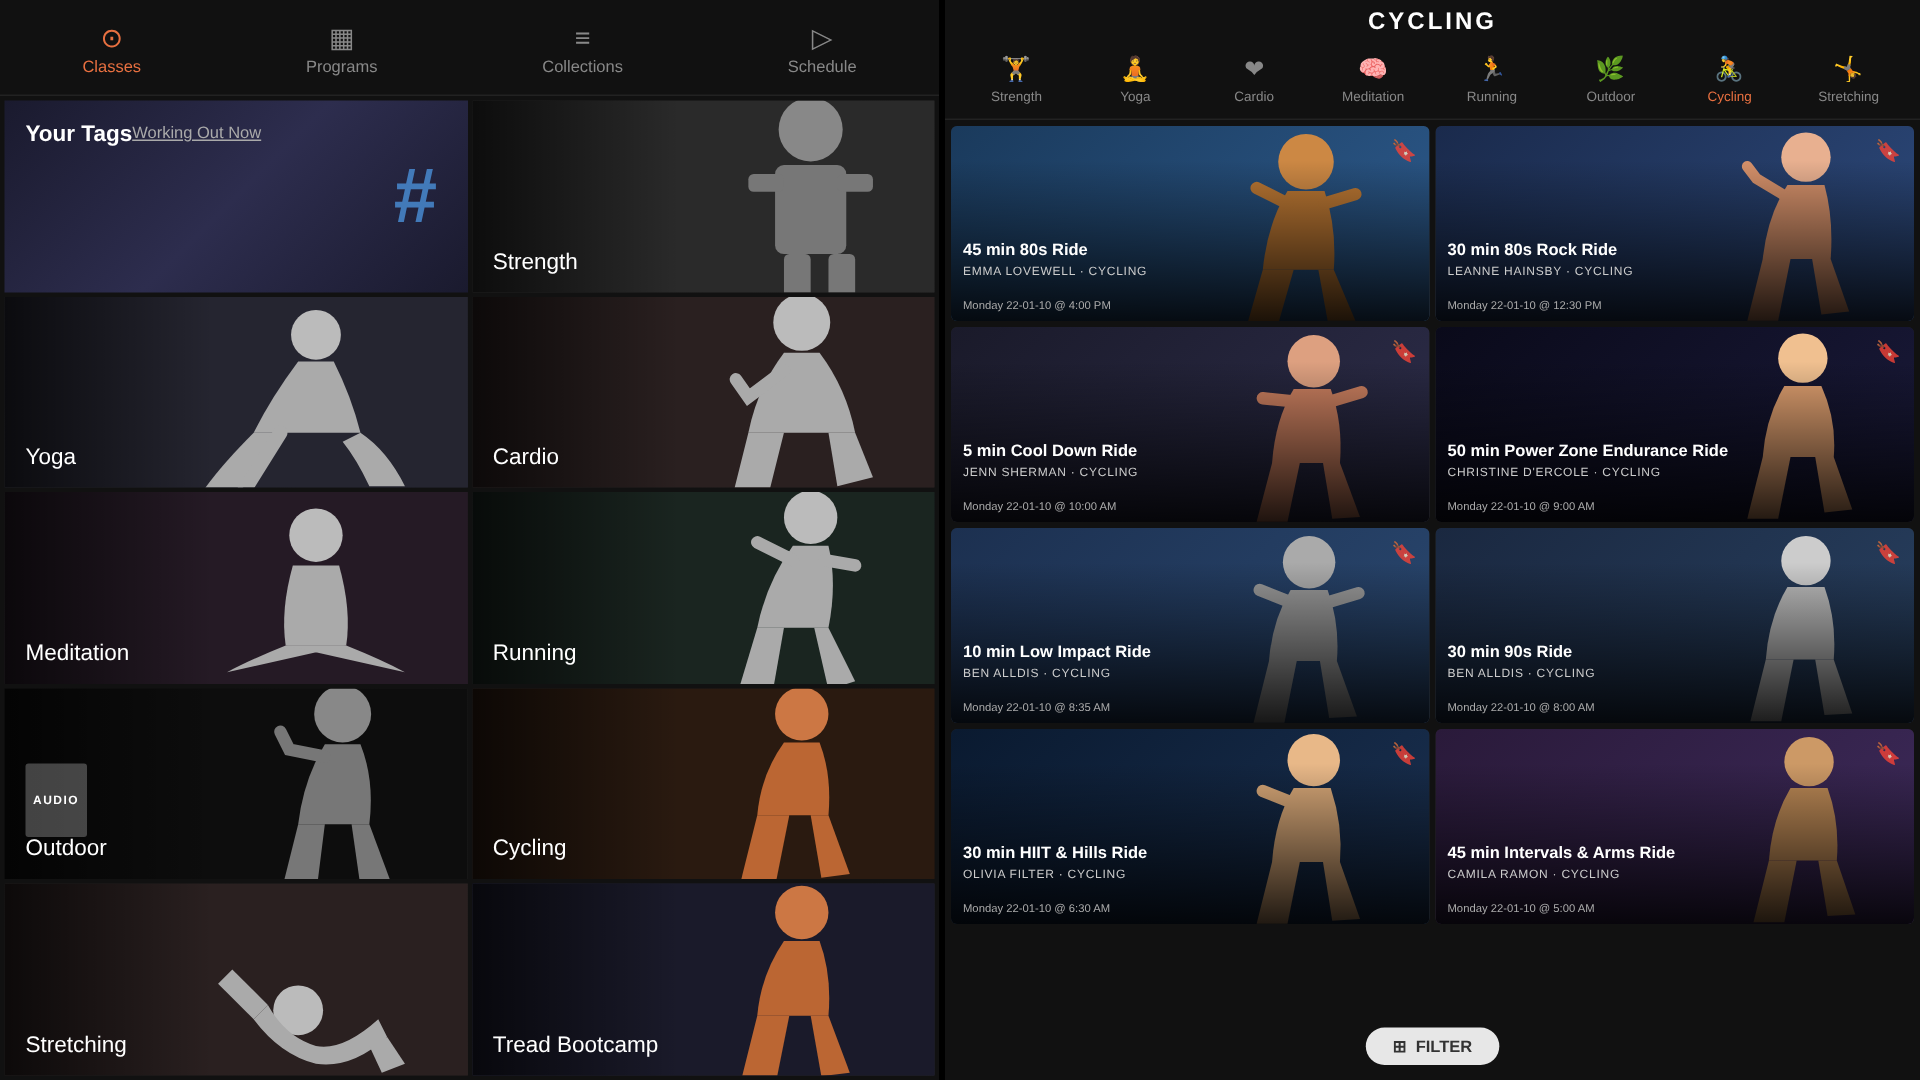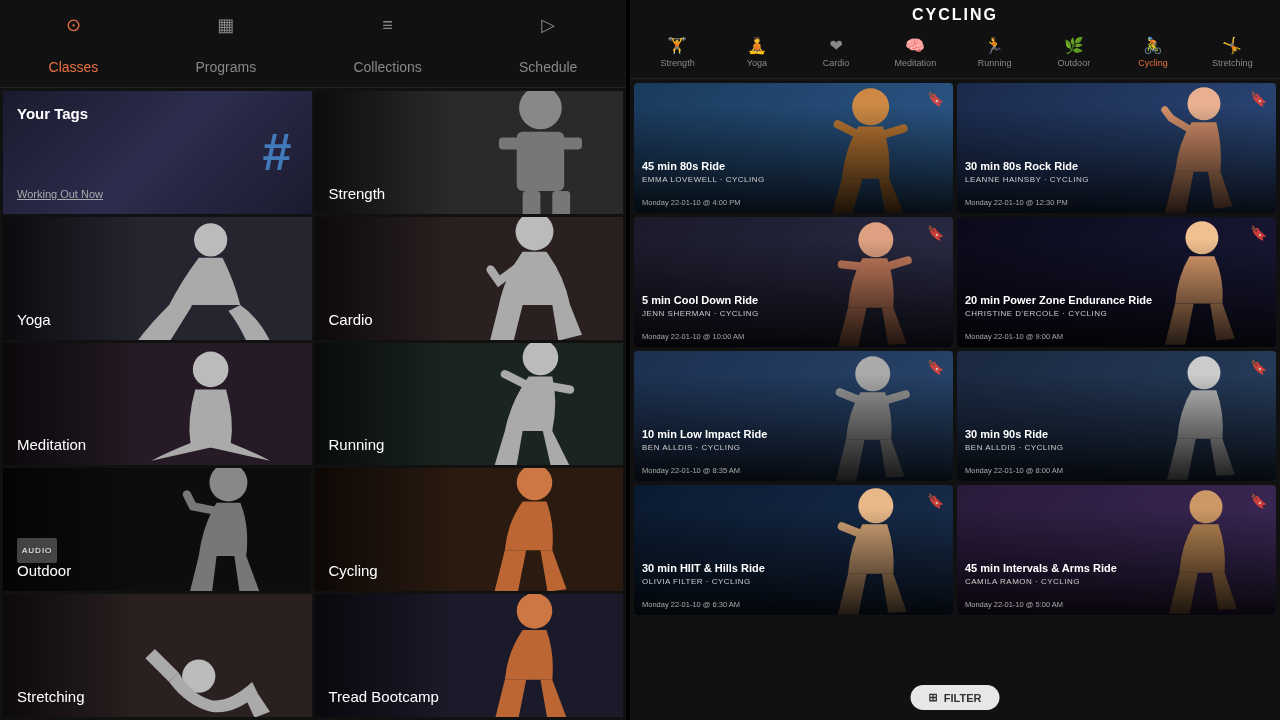--- a/index.html
+++ b/index.html
@@ -39,23 +39,22 @@
       cursor: pointer;
       padding: 4px 12px;
     }
 
     .nav-icon {
       font-size: 18px;
       color: #888;
     }
 
     .nav-label {
-      font-size: 14px;
+      font-size: 11px;
       color: #888;
-      margin-top: 20px;
     }
 
     .nav-item.active .nav-icon { color: #e87040; }
     .nav-item.active .nav-label { color: #e87040; }
 
     .classes-grid {
       display: grid;
       grid-template-columns: 1fr 1fr;
       gap: 3px;
       padding: 3px;
@@ -81,41 +80,41 @@
       z-index: 2;
     }
 
     .audio-badge {
       position: absolute;
       bottom: 28px;
       left: 14px;
       background: rgba(255,255,255,0.25);
       color: #fff;
       font-size: 8px;
-      font-weight: 400;
+      font-weight: 700;
       letter-spacing: 1px;
-      padding: 8px 5px;
+      padding: 20px 5px;
       border-radius: 2px;
       z-index: 2;
     }
 
     
     .cell-tags {
       background: linear-gradient(135deg, #1a1a2e 0%, #2d2d4e 50%, #1a1a2e 100%);
     }
 
     .tags-content {
       position: absolute;
       bottom: 0;
       left: 0;
       right: 0;
       top: 0;
       display: flex;
-      flex-direction: column;
-      justify-content: space-between;
+      flex-direction: row;
+      justify-content: flex-start;
       padding: 14px;
     }
 
     .tags-title {
       color: #fff;
       font-size: 15px;
       font-weight: 600;
     }
 
     .tags-subtitle {
@@ -554,21 +553,21 @@
     <div class="class-thumb" style="background:linear-gradient(135deg,#0a0a1a,#1a1a3a);">
       <svg width="100%" height="130" viewBox="0 0 310 130" preserveAspectRatio="xMidYMid slice">
               <rect width="310" height="130" fill="transparent"></rect>
               <circle cx="238" cy="22" r="16" fill="#f0c090"></circle>
               <path d="M226 40 Q214 60 212 86 L258 86 Q260 62 250 40 Z" fill="#e0a070"></path>
               <path d="M212 86 L202 126 L222 126 L230 86 Z" fill="#e0a070"></path>
               <path d="M258 86 L270 120 L252 122 L246 86 Z" fill="#e0a070"></path>
             </svg>
       <span class="bookmark-icon">🔖</span>
       <div class="class-info">
-        <div class="class-title">20 min Power Zone Endurance Ride</div>
+        <div class="class-title">50 min Power Zone Endurance Ride</div>
         <div class="class-meta">CHRISTINE D'ERCOLE · CYCLING</div>
         <div class="class-time">Monday 22-01-10 @ 9:00 AM</div>
       </div>
     </div>
   </div>
         <div class="class-card">
     <div class="class-thumb" style="background:linear-gradient(135deg,#1c3050,#2a4870);">
       <svg width="100%" height="130" viewBox="0 0 310 130" preserveAspectRatio="xMidYMid slice">
               <rect width="310" height="130" fill="transparent"></rect>
               <circle cx="232" cy="24" r="17" fill="#aaa"></circle>

